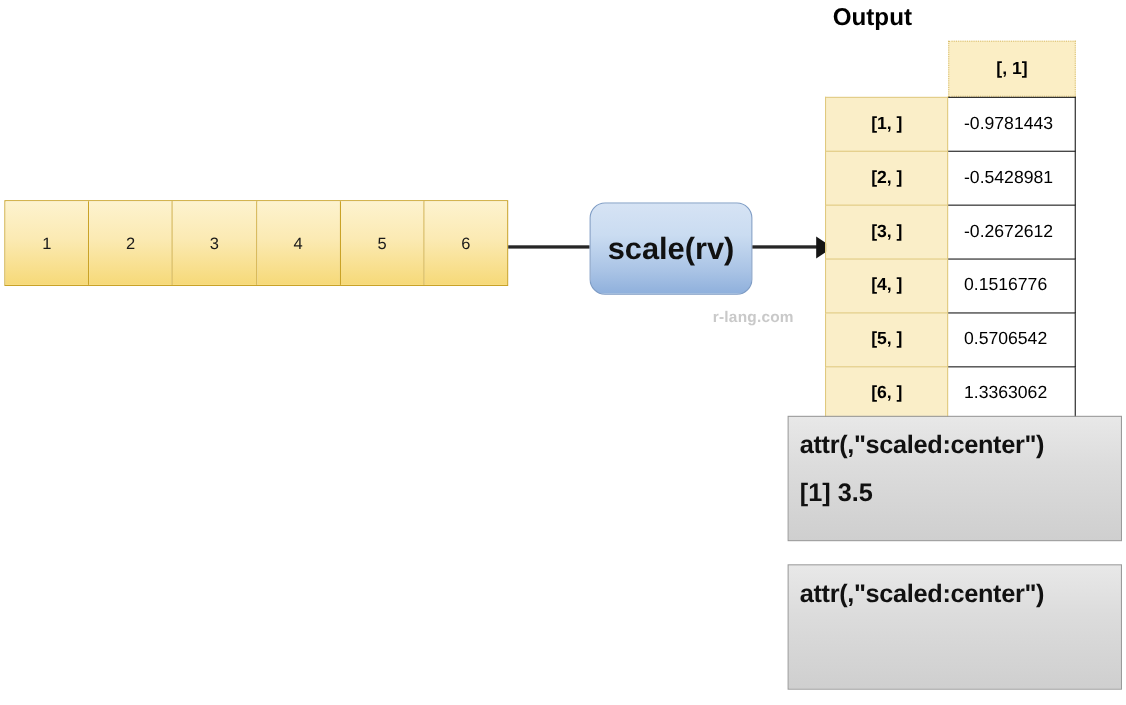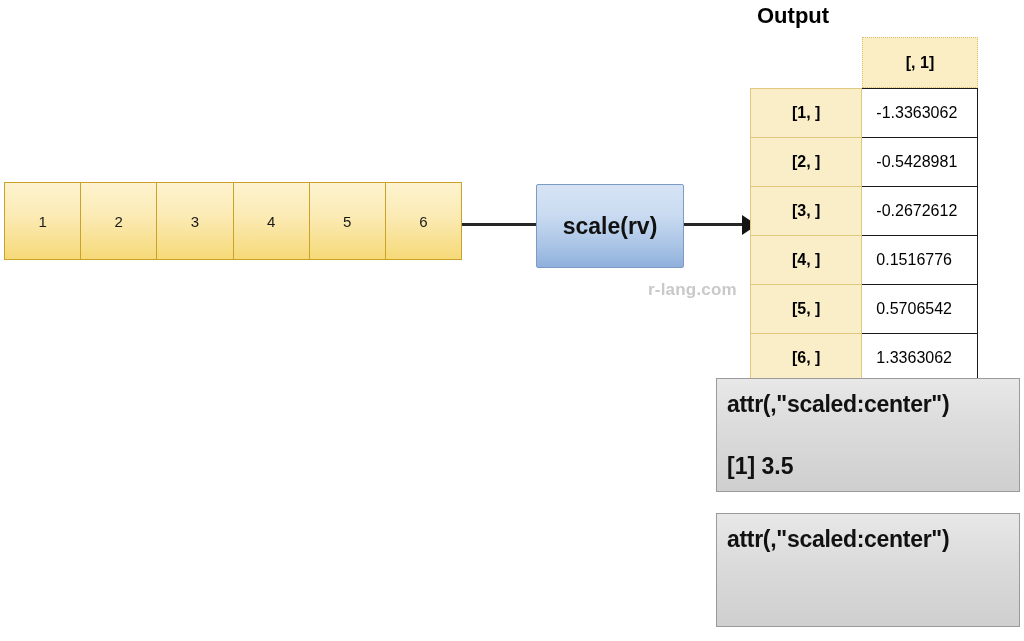--- a/index.html
+++ b/index.html
@@ -76,38 +76,38 @@
     border-left: 15px solid #141414;
   }
 
   
   #scale-box {
     position: absolute;
     left: 536px;
     top: 184px;
     width: 148px;
     height: 84px;
-    border-radius: 2px;
+    border-radius: 14px;
     border: 1px solid #7d9bc4;
     background: linear-gradient(to bottom, #d6e3f4 0%, #cadcf1 35%, #a9c3e5 75%, #8fb0dc 100%);
     box-sizing: border-box;
     display: flex;
     align-items: center;
     justify-content: center;
-    font-size: 23px;
+    font-size: 28px;
     font-weight: bold;
     color: #111111;
   }
 
   
   #watermark {
     position: absolute;
     left: 648px;
     top: 280px;
-    font-size: 17px;
+    font-size: 14px;
     color: #c9c9c9;
     font-weight: bold;
     letter-spacing: 0.2px;
   }
 
   
   #output-title {
     position: absolute;
     left: 757px;
     top: 3px;
@@ -172,21 +172,21 @@
   #attr-box-center { top: 378px; height: 114px; }
   #attr-box-scale  { top: 513px; height: 114px; }
   .attr-title {
     font-size: 23px;
     font-weight: bold;
     color: #111111;
     white-space: nowrap;
     letter-spacing: -0.3px;
   }
   .attr-value {
-    margin-top: 35px;
+    margin-top: 16px;
     font-size: 23px;
     font-weight: bold;
     color: #111111;
   }
 </style>
 </head>
 <body>
 
 <div class="stage">
 
@@ -209,21 +209,21 @@
 
   <div id="output-title">Output</div>
 
   <div id="out-header">[, 1]</div>
 
   <table id="out-table">
     <tbody>
       <tr>
         <td class="rowlabel-cell">[1, ]</td>
         <td class="value-cell">
-            <span>-1.3363062</span>
+            <span>-0.9781443</span>
           </td>
       </tr>
       <tr>
         <td class="rowlabel-cell">[2, ]</td>
         <td class="value-cell">
             <span>-0.5428981</span>
           </td>
       </tr>
       <tr>
         <td class="rowlabel-cell">[3, ]</td>

